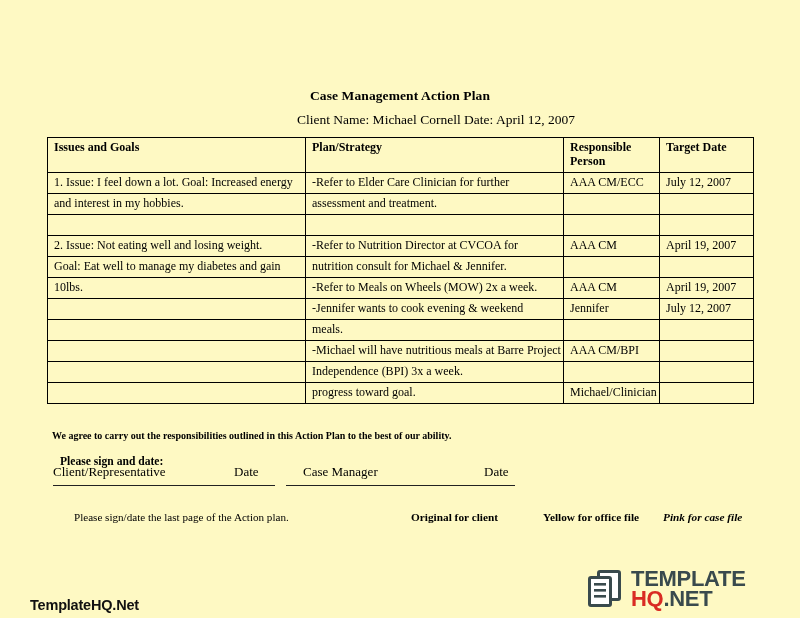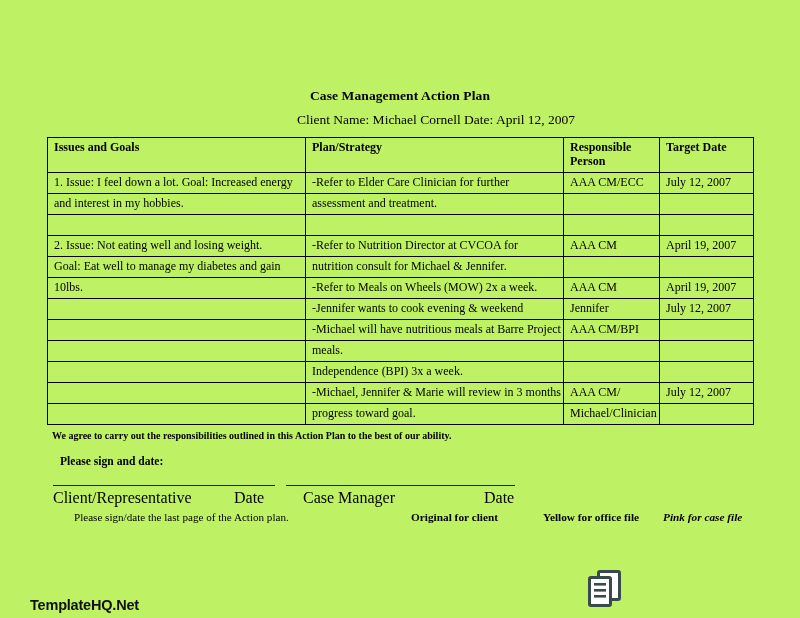--- a/index.html
+++ b/index.html
@@ -12,21 +12,21 @@
     height: 618px;
     position: relative;
     font-family: "Liberation Serif", serif;
     color: #000000;
     overflow: hidden;
   }
 
   .page {
     position: absolute;
     inset: 0;
-    background: #bef264;
+    background: #fef9c3;
   }
 
   
   .doc-title {
     position: absolute;
     top: 88px;
     left: 0;
     width: 800px;
     text-align: center;
     font-size: 13.5px;
@@ -101,22 +101,22 @@
   .sig-line {
     position: absolute;
     height: 0;
     border-top: 1.3px solid #222222;
   }
   .sig-line.a { left: 53px;  width: 222px; top: 485px; }
   .sig-line.b { left: 286px; width: 229px; top: 485px; }
 
   .sig-label {
     position: absolute;
-    font-size: 16px;
-    top: 489px;
+    font-size: 13px;
+    top: 464px;
   }
   .sig-label.client   { left: 53px; }
   .sig-label.date1    { left: 234px; }
   .sig-label.manager  { left: 303px; }
   .sig-label.date2    { left: 484px; }
 
   
   .foot-note {
     position: absolute;
     left: 74px;
@@ -233,41 +233,35 @@
             <td class="col-target cell-center">April 19, 2007</td>
           </tr>
           <tr>
             <td class="col-issues empty">&nbsp;</td>
             <td class="col-plan">-Jennifer wants to cook evening &amp; weekend</td>
             <td class="col-person cell-center">Jennifer</td>
             <td class="col-target cell-center">July 12, 2007</td>
           </tr>
           <tr>
             <td class="col-issues empty">&nbsp;</td>
+            <td class="col-plan">meals.</td>
+            <td class="col-person cell-center empty">&nbsp;</td>
+            <td class="col-target cell-center empty">&nbsp;</td>
+          </tr>
+          <tr>
+            <td class="col-issues empty">&nbsp;</td>
             <td class="col-plan">-Michael will have nutritious meals at Barre Project</td>
             <td class="col-person cell-center">AAA CM/BPI</td>
             <td class="col-target cell-center empty">&nbsp;</td>
           </tr>
           <tr>
             <td class="col-issues empty">&nbsp;</td>
-            <td class="col-plan">meals.</td>
-            <td class="col-person cell-center empty">&nbsp;</td>
-            <td class="col-target cell-center empty">&nbsp;</td>
-          </tr>
-          <tr>
-            <td class="col-issues empty">&nbsp;</td>
             <td class="col-plan">Independence (BPI) 3x a week.</td>
             <td class="col-person cell-center empty">&nbsp;</td>
             <td class="col-target cell-center empty">&nbsp;</td>
-          </tr>
-          <tr>
-            <td class="col-issues empty">&nbsp;</td>
-            <td class="col-plan">-Michael, Jennifer &amp; Marie will review in 3 months</td>
-            <td class="col-person cell-center">AAA CM/</td>
-            <td class="col-target cell-center">July 12, 2007</td>
           </tr>
           <tr>
             <td class="col-issues empty">&nbsp;</td>
             <td class="col-plan">progress toward goal.</td>
             <td class="col-person cell-center">Michael/Clinician</td>
             <td class="col-target cell-center empty">&nbsp;</td>
           </tr>
         </tbody>
     </table>
   </div>
@@ -293,15 +287,19 @@
   <div class="logo">
     <span class="logo-icon">
       <svg width="38" height="40" viewBox="0 0 38 40" xmlns="http://www.w3.org/2000/svg">
         <rect x="12.5" y="2.5" width="21" height="28" rx="1.5" fill="#ffffff" stroke="#394a4d" stroke-width="3"></rect>
         <rect x="3.5" y="8.5" width="21" height="28" rx="1.5" fill="#ffffff" stroke="#394a4d" stroke-width="3"></rect>
         <rect x="8" y="14" width="12" height="2.6" fill="#394a4d"></rect>
         <rect x="8" y="20" width="12" height="2.6" fill="#394a4d"></rect>
         <rect x="8" y="26" width="12" height="2.6" fill="#394a4d"></rect>
       </svg>
     </span>
+    <span class="logo-words">
+      <div class="logo-line1">TEMPLATE</div>
+      <div class="logo-line2"><span class="logo-hq">HQ</span><span>.NET</span></div>
+    </span>
   </div>
 
 </div>
 
 </body></html>

